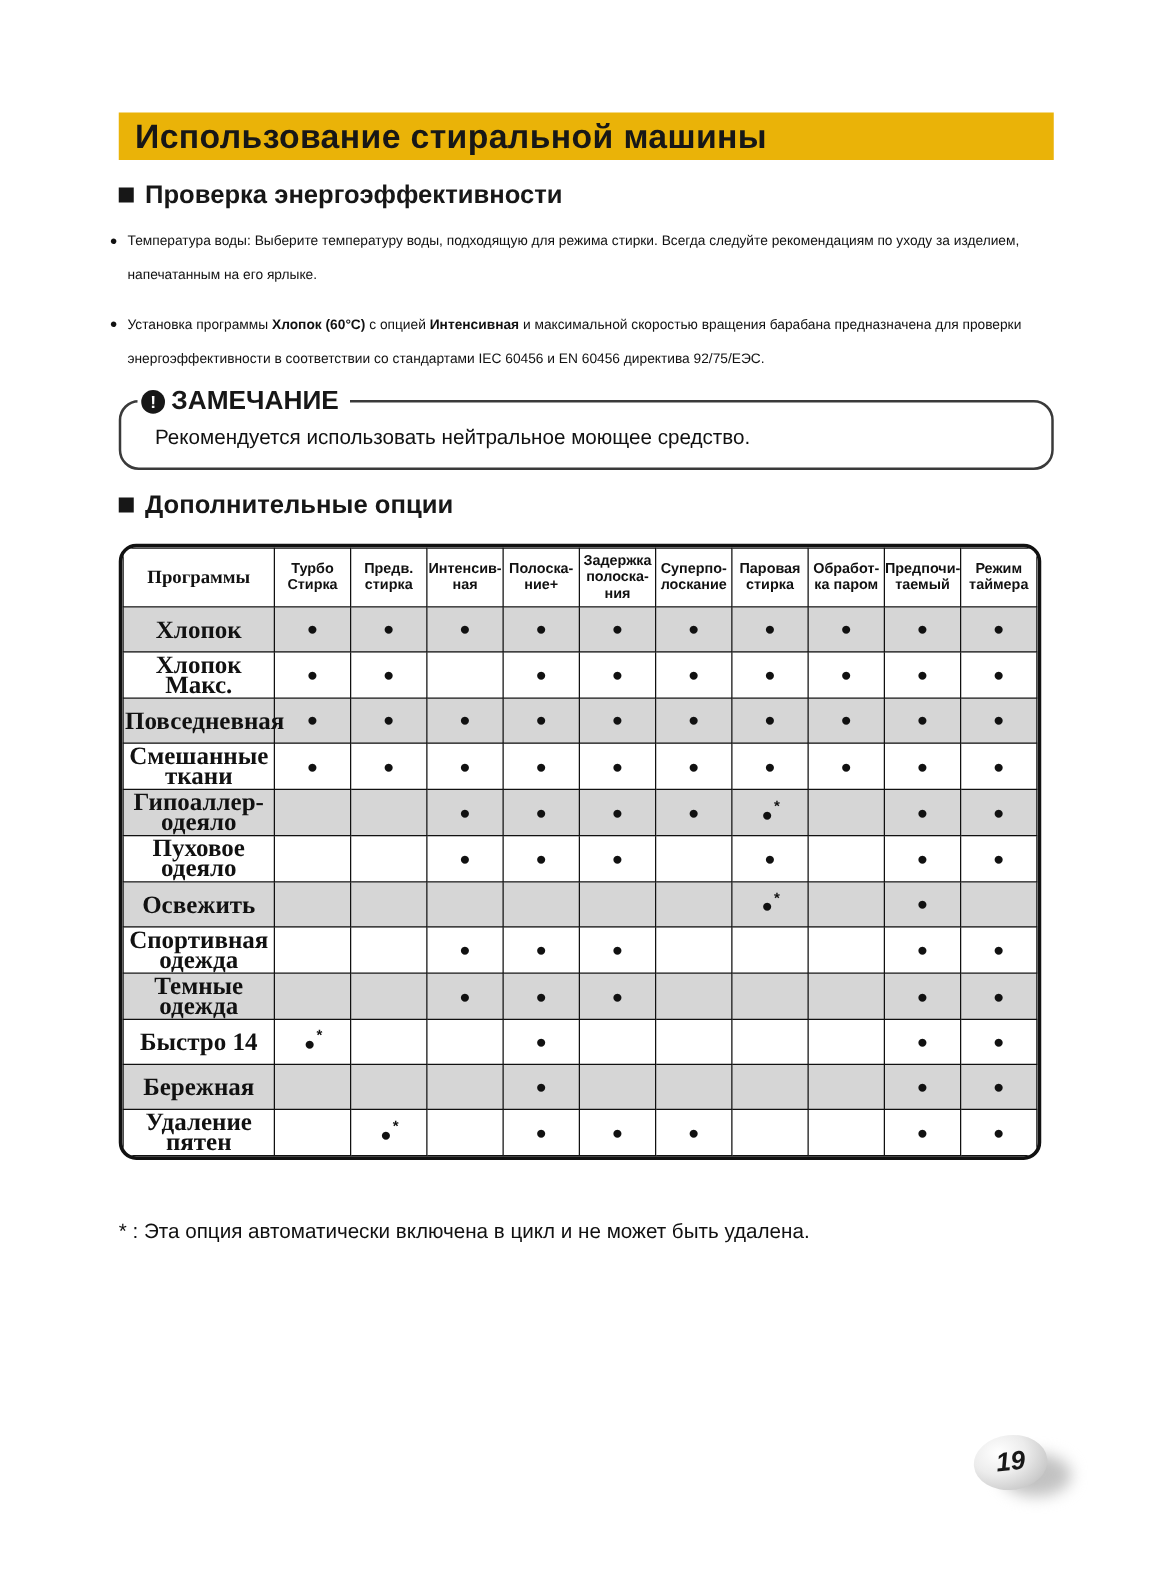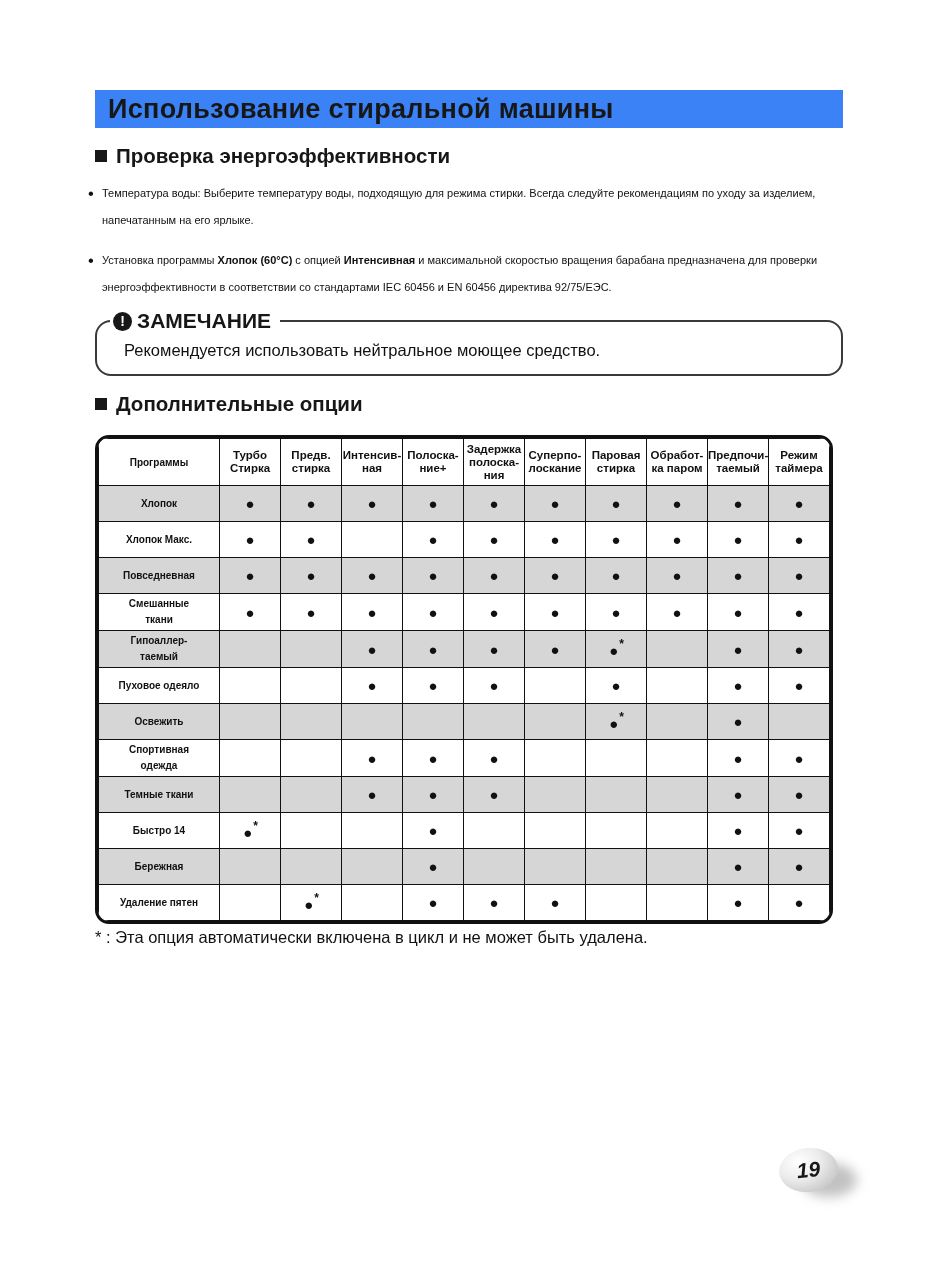--- a/index.html
+++ b/index.html
@@ -9,21 +9,21 @@
     font-family:"Liberation Sans", sans-serif;
     color:#111;
     position:relative;
     overflow:hidden;
   }
 
   
   .titlebar {
     position:absolute; left:95px; top:90px;
     width:748px; height:38px;
-    background:#3b82f6;
+    background:#eab308;
     display:flex; align-items:center;
     box-sizing:border-box; padding-left:13px;
     font-size:27px; font-weight:700; letter-spacing:0.3px;
     color:#171717;
   }
 
   
   .sec-heading {
     position:absolute; display:flex; align-items:center; gap:9px;
     font-size:20.5px; font-weight:700; color:#171717;
@@ -68,34 +68,34 @@
     border:3px solid #111; border-radius:14px;
     overflow:hidden; background:#fff;
   }
   table.options { border-collapse:collapse; width:100%; table-layout:fixed; }
   .options th, .options td {
     border:1.5px solid #111;
     text-align:center; vertical-align:middle;
     padding:0;
   }
   .options th.program-head {
-    width:120px; font-size:10px; font-weight:700; height:46px;
+    width:120px; font-size:15px; font-weight:700; height:46px;font-family:Liberation Serif, serif;
   }
   .options thead th { font-size:11.5px; font-weight:700; line-height:13px; white-space:pre-line; background:#fff; }
   .options tbody tr:nth-child(odd) { background:#d6d6d6; }
   .options td.program {
-    font-size:10px; font-weight:700; white-space:pre-line; line-height:16px;
-    height:31px; padding:2px 1px;
+    font-size:20px; font-weight:700; white-space:pre-line; line-height:16px;
+    height:31px; padding:2px 1px;font-family:Liberation Serif, serif;
   }
   .options td.opt { font-size:14px; }
   .dot-glyph { font-size:15px; }
   .star-glyph { font-size:12px; vertical-align:super; position:relative; top:-2px; left:1px; font-weight:700; }
 
   
-  .footnote { position:absolute; left:95px; top:928px; font-size:16.5px;text-align:center; }
+  .footnote { position:absolute; left:95px; top:976px; font-size:16.5px;text-align:center; }
 
   
   .badge-shadow {
     position:absolute; left:801px; top:1163px;
     width:56px; height:34px; border-radius:50%;
     background:#c2c2c2; filter:blur(6px);
   }
   .badge {
     position:absolute; left:779px; top:1148px;
     width:59px; height:44px; border-radius:50%;
@@ -218,21 +218,21 @@
           <td class="opt"><span class="dot-glyph">●</span></td>
           <td class="opt"><span class="dot-glyph">●</span></td>
           <td class="opt"><span class="dot-glyph">●</span></td>
           <td class="opt"><span class="dot-glyph">●</span></td>
           <td class="opt"><span class="dot-glyph">●</span></td>
           <td class="opt"><span class="dot-glyph">●</span></td>
           <td class="opt"><span class="dot-glyph">●</span></td>
         </tr>
         <tr>
           <td class="program">Гипоаллер-
-таемый</td>
+одеяло</td>
           <td class="opt"></td>
           <td class="opt"></td>
           <td class="opt"><span class="dot-glyph">●</span></td>
           <td class="opt"><span class="dot-glyph">●</span></td>
           <td class="opt"><span class="dot-glyph">●</span></td>
           <td class="opt"><span class="dot-glyph">●</span></td>
           <td class="opt"><span class="dot-glyph">●</span><span class="star-glyph">*</span></td>
           <td class="opt"></td>
           <td class="opt"><span class="dot-glyph">●</span></td>
           <td class="opt"><span class="dot-glyph">●</span></td>
@@ -271,21 +271,21 @@
           <td class="opt"><span class="dot-glyph">●</span></td>
           <td class="opt"><span class="dot-glyph">●</span></td>
           <td class="opt"><span class="dot-glyph">●</span></td>
           <td class="opt"></td>
           <td class="opt"></td>
           <td class="opt"></td>
           <td class="opt"><span class="dot-glyph">●</span></td>
           <td class="opt"><span class="dot-glyph">●</span></td>
         </tr>
         <tr>
-          <td class="program">Темные ткани</td>
+          <td class="program">Темные одежда</td>
           <td class="opt"></td>
           <td class="opt"></td>
           <td class="opt"><span class="dot-glyph">●</span></td>
           <td class="opt"><span class="dot-glyph">●</span></td>
           <td class="opt"><span class="dot-glyph">●</span></td>
           <td class="opt"></td>
           <td class="opt"></td>
           <td class="opt"></td>
           <td class="opt"><span class="dot-glyph">●</span></td>
           <td class="opt"><span class="dot-glyph">●</span></td>

